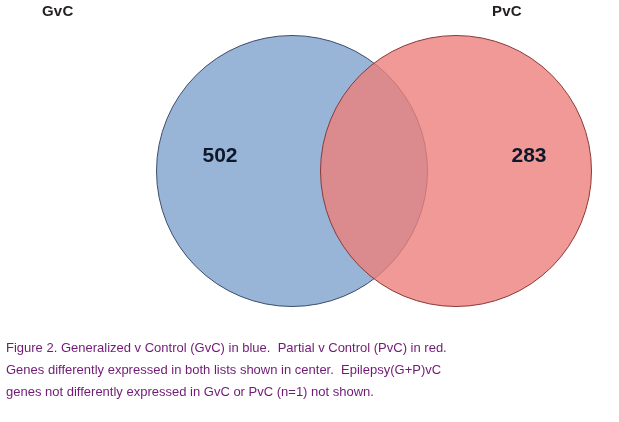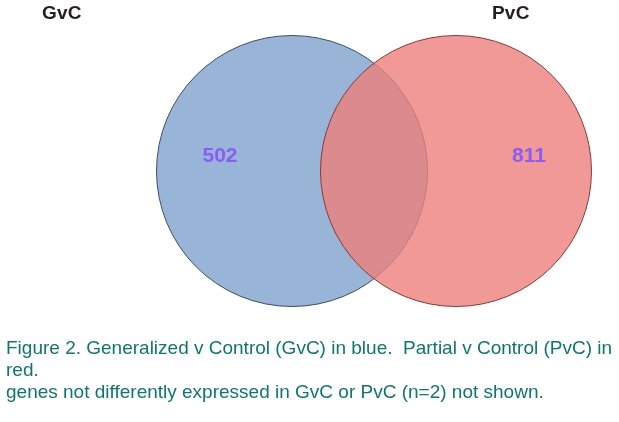--- a/index.html
+++ b/index.html
@@ -16,21 +16,21 @@
     overflow: hidden;
   }
   #figure {
     position: absolute;
     left: 0; top: 0;
     width: 619px;
     height: 422px;
   }
   .set-label {
     position: absolute;
-    font-size: 19px;
+    font-size: 15px;
     font-weight: bold;
     color: #231f20;
     letter-spacing: 0.2px;
   }
   #label-gvc {
     left: 42px;
     top: 2px;
   }
   #label-pvc {
     left: 492px;
@@ -62,64 +62,65 @@
     width: 272px;
     height: 272px;
     background: rgba(236, 128, 124, 0.80);
     border: 1.5px solid #8b3a37;
     box-sizing: border-box;
   }
   .count {
     position: absolute;
     font-size: 21px;
     font-weight: bold;
-    color: #8b5cf6;
+    color: #0f172a;
     text-align: center;
     width: 70px;
   }
   #count-left {
     left: 185px;
     top: 115px;
   }
   #count-center {
     left: 339px;
     top: 115px;
   }
   #count-right {
     left: 494px;
     top: 115px;
   }
   .caption {
     position: absolute;
     left: 6px;
     top: 337px;
     width: 612px;
-    font-size: 19px;
+    font-size: 13px;
     line-height: 22px;
-    color: #0f766e;
+    color: #701a75;
   }
   .caption-line {
     white-space: pre-wrap;
   }
 </style>
 </head>
 <body>
 
 <div id="figure">
 
   <div class="set-label" id="label-gvc">GvC</div>
 
   <div class="set-label" id="label-pvc">PvC</div>
 
   <div class="venn-wrap">
     <div class="circle" id="circle-left"></div>
     <div class="circle" id="circle-right"></div>
 
     <div class="count" id="count-left">502</div>
-    <div class="count" id="count-right">811</div>
+    <div class="count" id="count-right">283</div>
   </div>
 
   <div class="caption">
     <div class="caption-line">Figure 2. Generalized v Control (GvC) in blue.  Partial v Control (PvC) in red.</div>
-    <div class="caption-line">genes not differently expressed in GvC or PvC (n=2) not shown.</div>
+    <div class="caption-line">Genes differently expressed in both lists shown in center.  Epilepsy(G+P)vC</div>
+    <div class="caption-line">genes not differently expressed in GvC or PvC (n=1) not shown.</div>
   </div>
 
 </div>
 
 </body></html>

